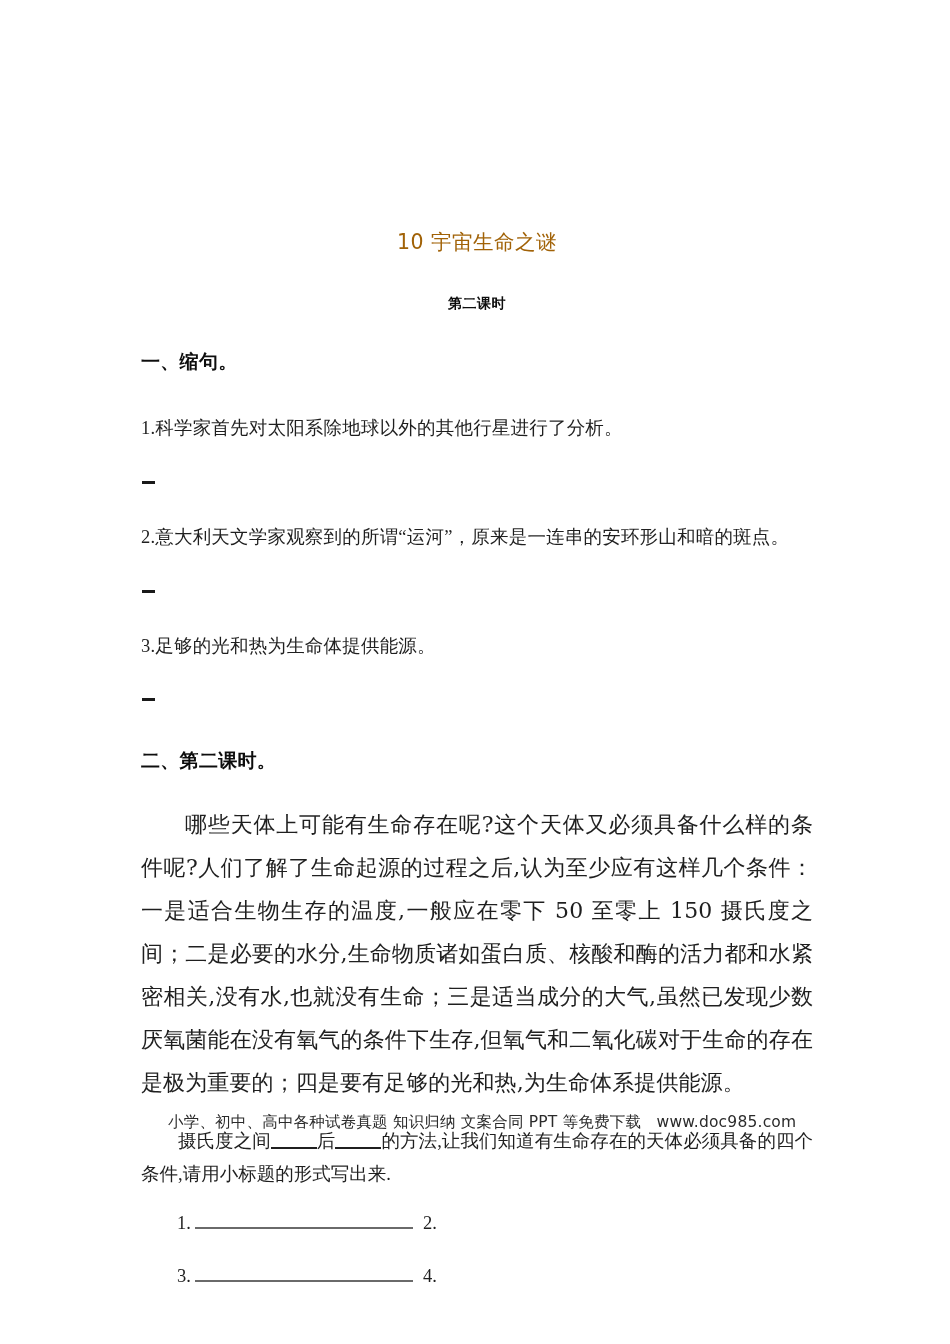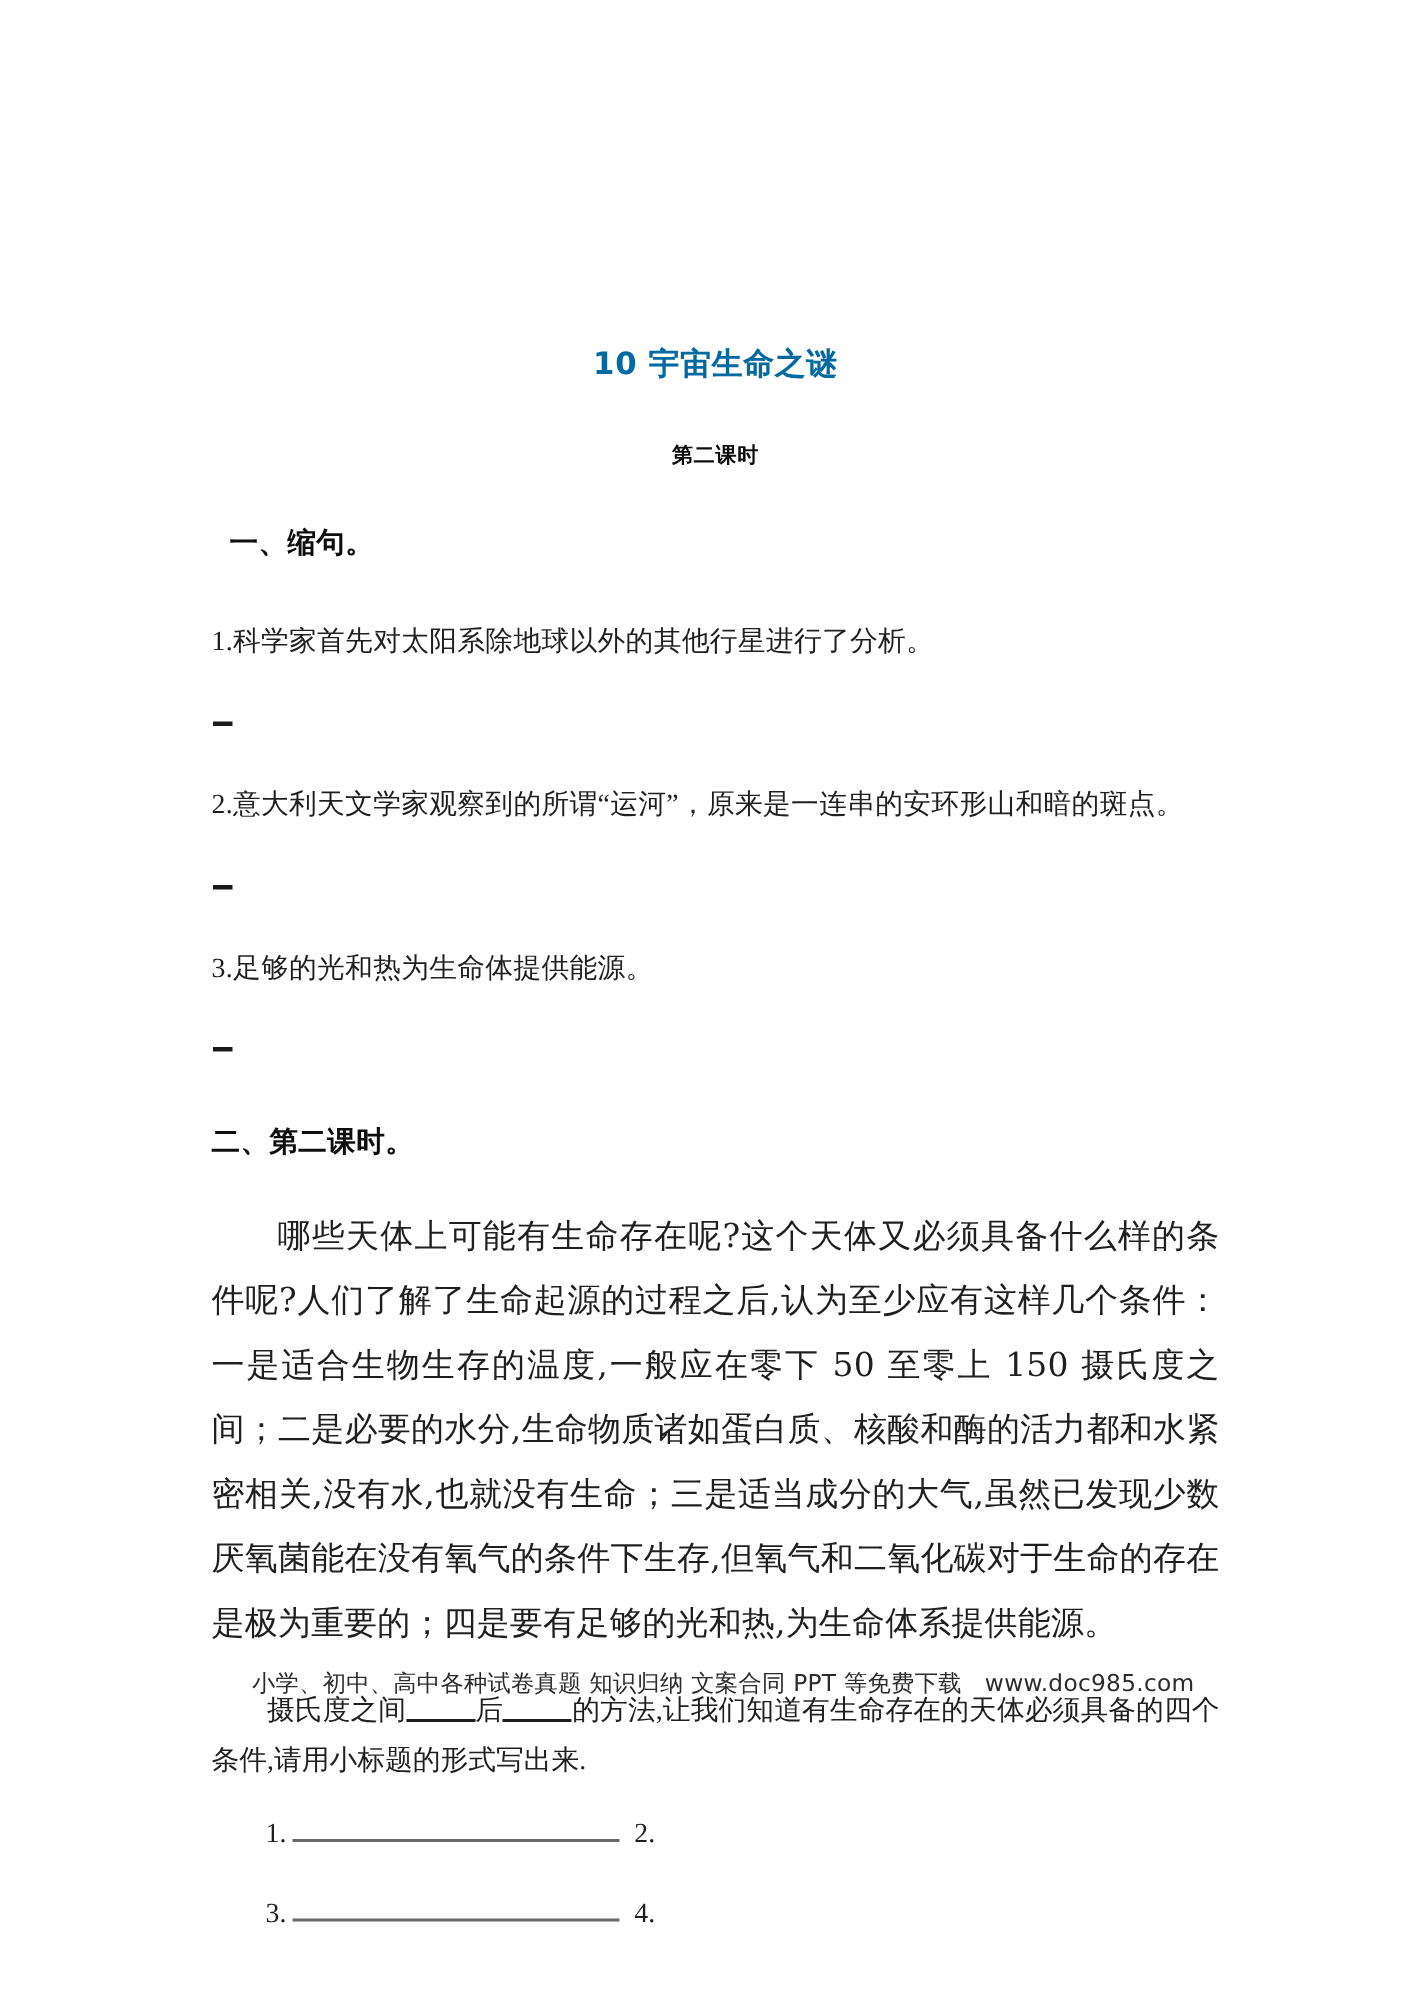--- a/index.html
+++ b/index.html
@@ -26,45 +26,45 @@
     position: absolute;
     left: 141px;
     top: 0;
     width: 672px;
   }
 
   
   .doc-title {
     text-align: center;
     font-family: "DejaVu Sans", "Liberation Sans", sans-serif;
-    font-weight: bold;
+    font-weight: normal;
     font-size: 20.5px;
     letter-spacing: 0.5px;
     margin-top: 228px;
-    color: #0369a1;
+    color: #a16207;
   }
   .doc-subtitle {
     text-align: center;
     font-family: "DejaVu Sans", "Liberation Sans", sans-serif;
     font-weight: bold;
     font-size: 14px;
     letter-spacing: 0.5px;
     margin-top: 39px;
     color: #0d0d0d;
   }
 
   
   .section-heading {
     font-family: "DejaVu Sans", "Liberation Sans", sans-serif;
     font-weight: bold;
     font-size: 19px;
     color: #0d0d0d;
     letter-spacing: 0.3px;
   }
-  .sec-1 { margin-top: 36px; margin-left: 12px; }
+  .sec-1 { margin-top: 36px; }
   .sec-2 { margin-top: 34px; }
 
   
   .question {
     font-family: "Liberation Serif", "DejaVu Serif", serif;
     font-size: 18.5px;
     line-height: 1.72;
     color: #1f1f1f;
     letter-spacing: 0.2px;
   }

